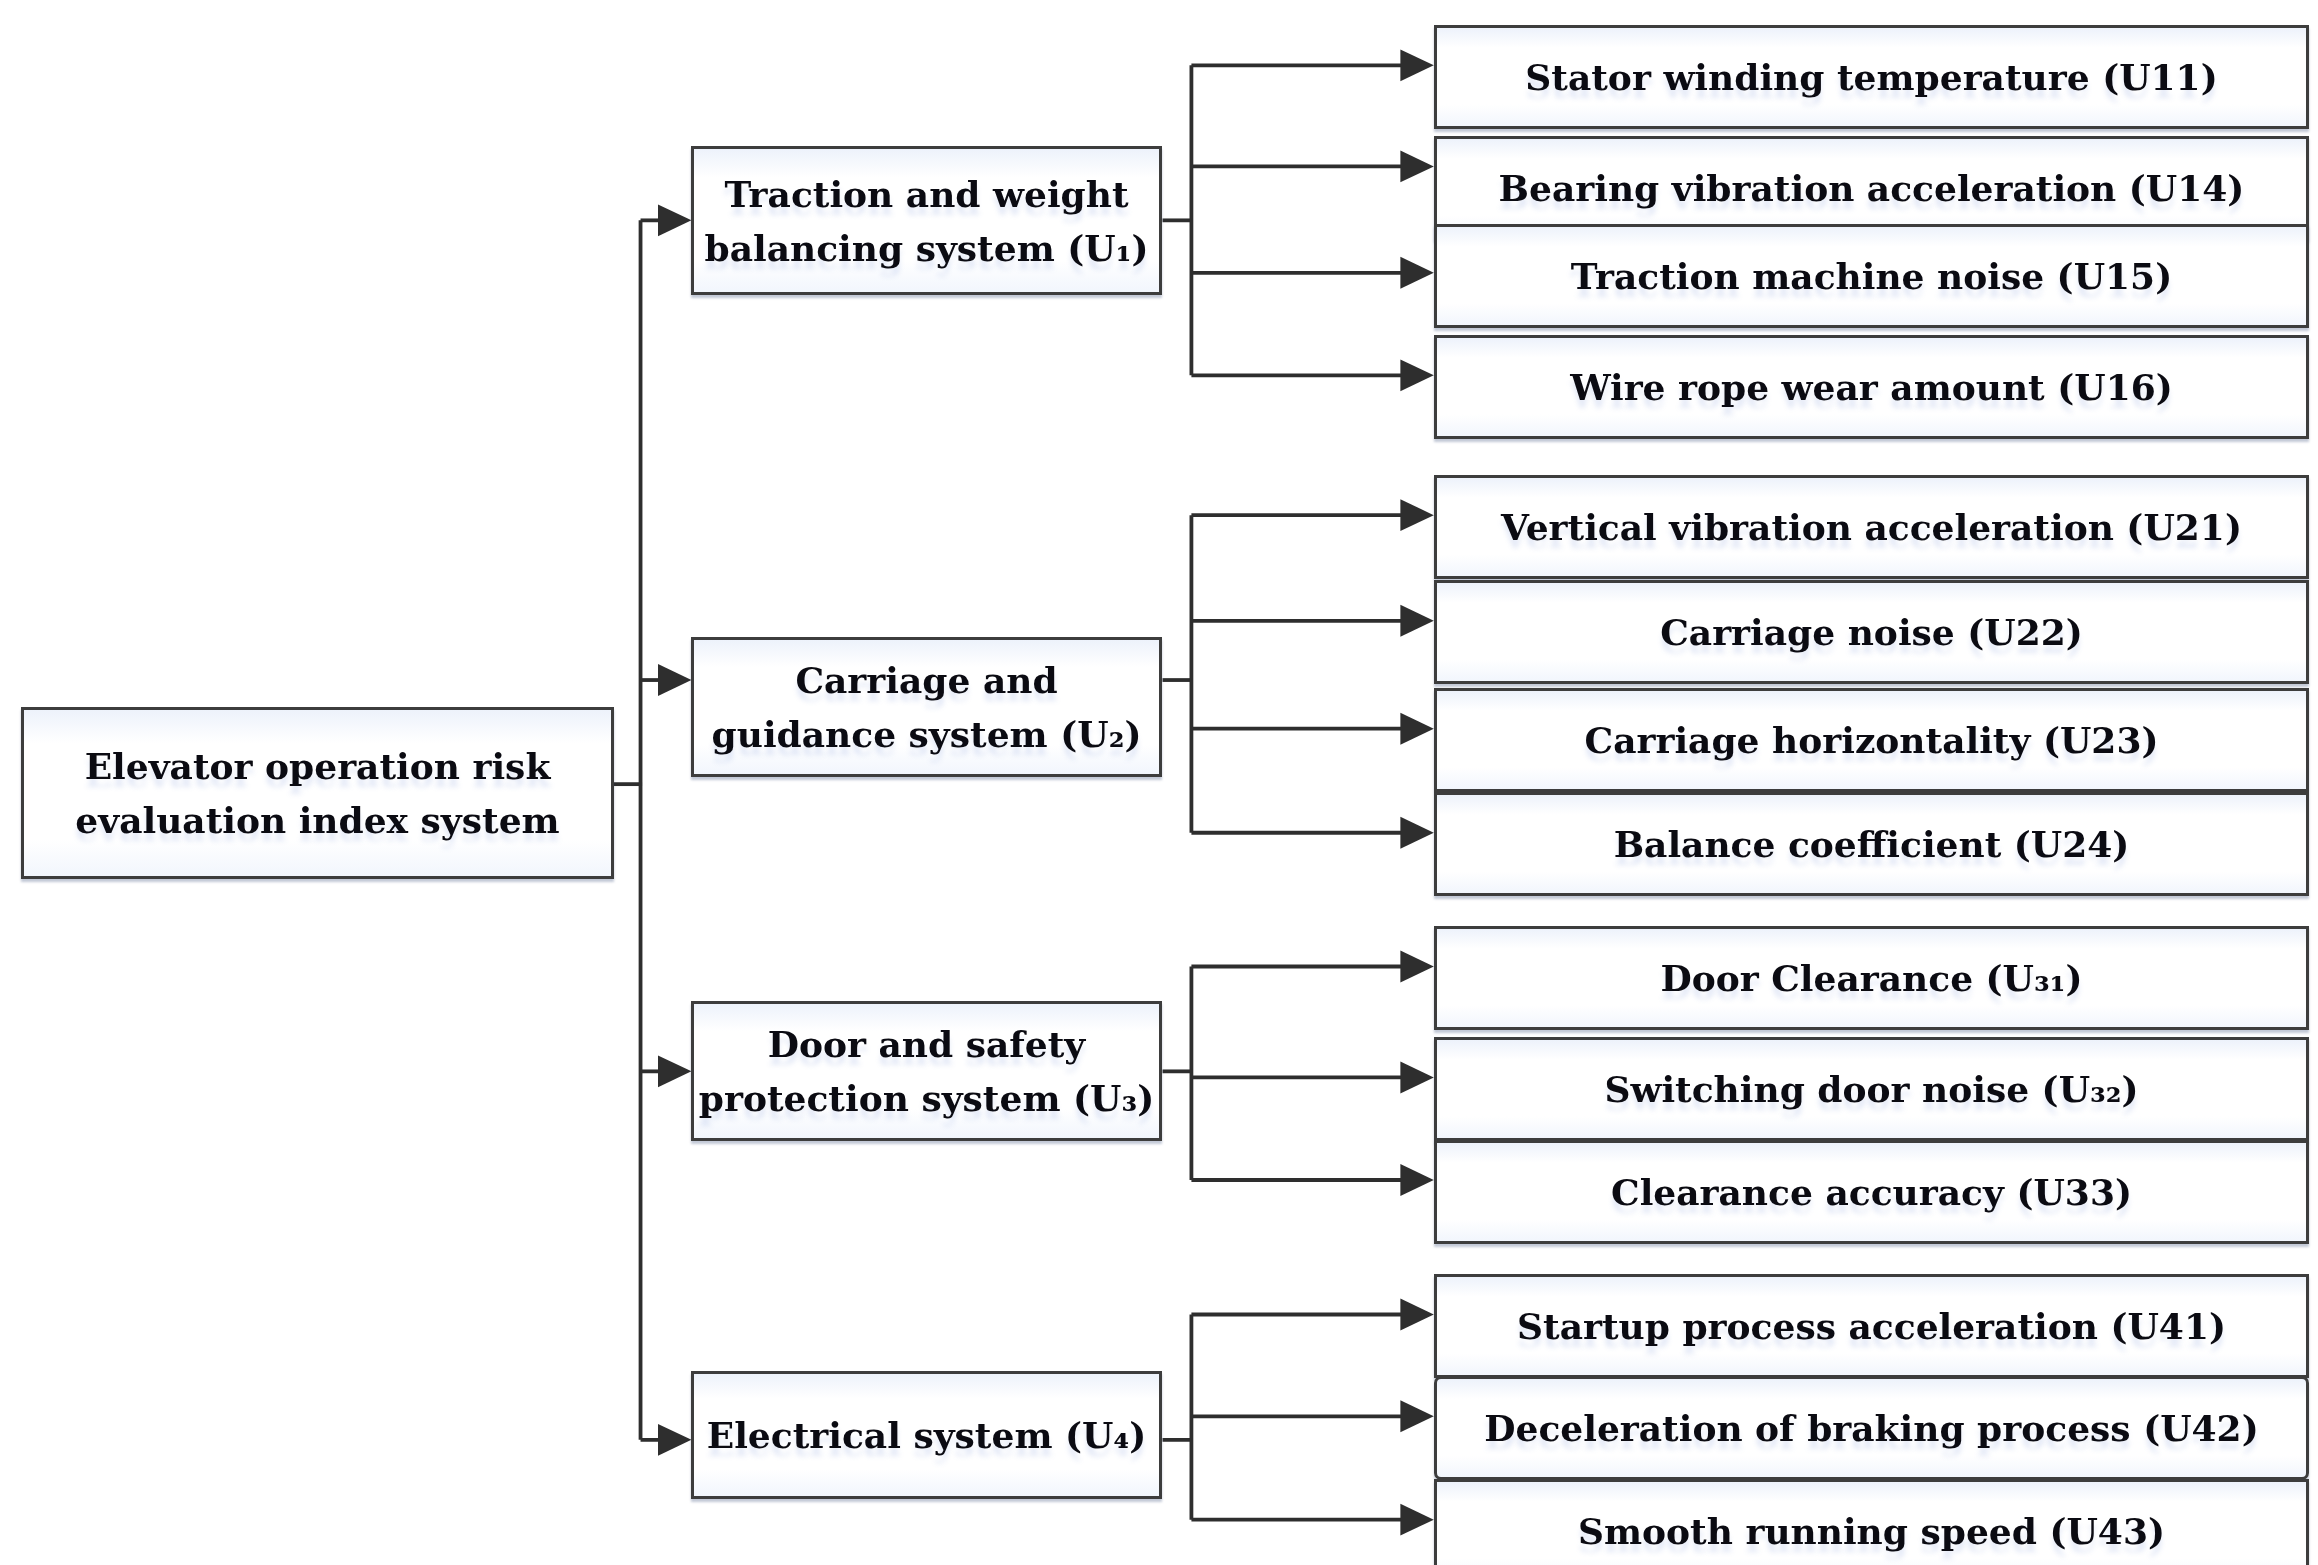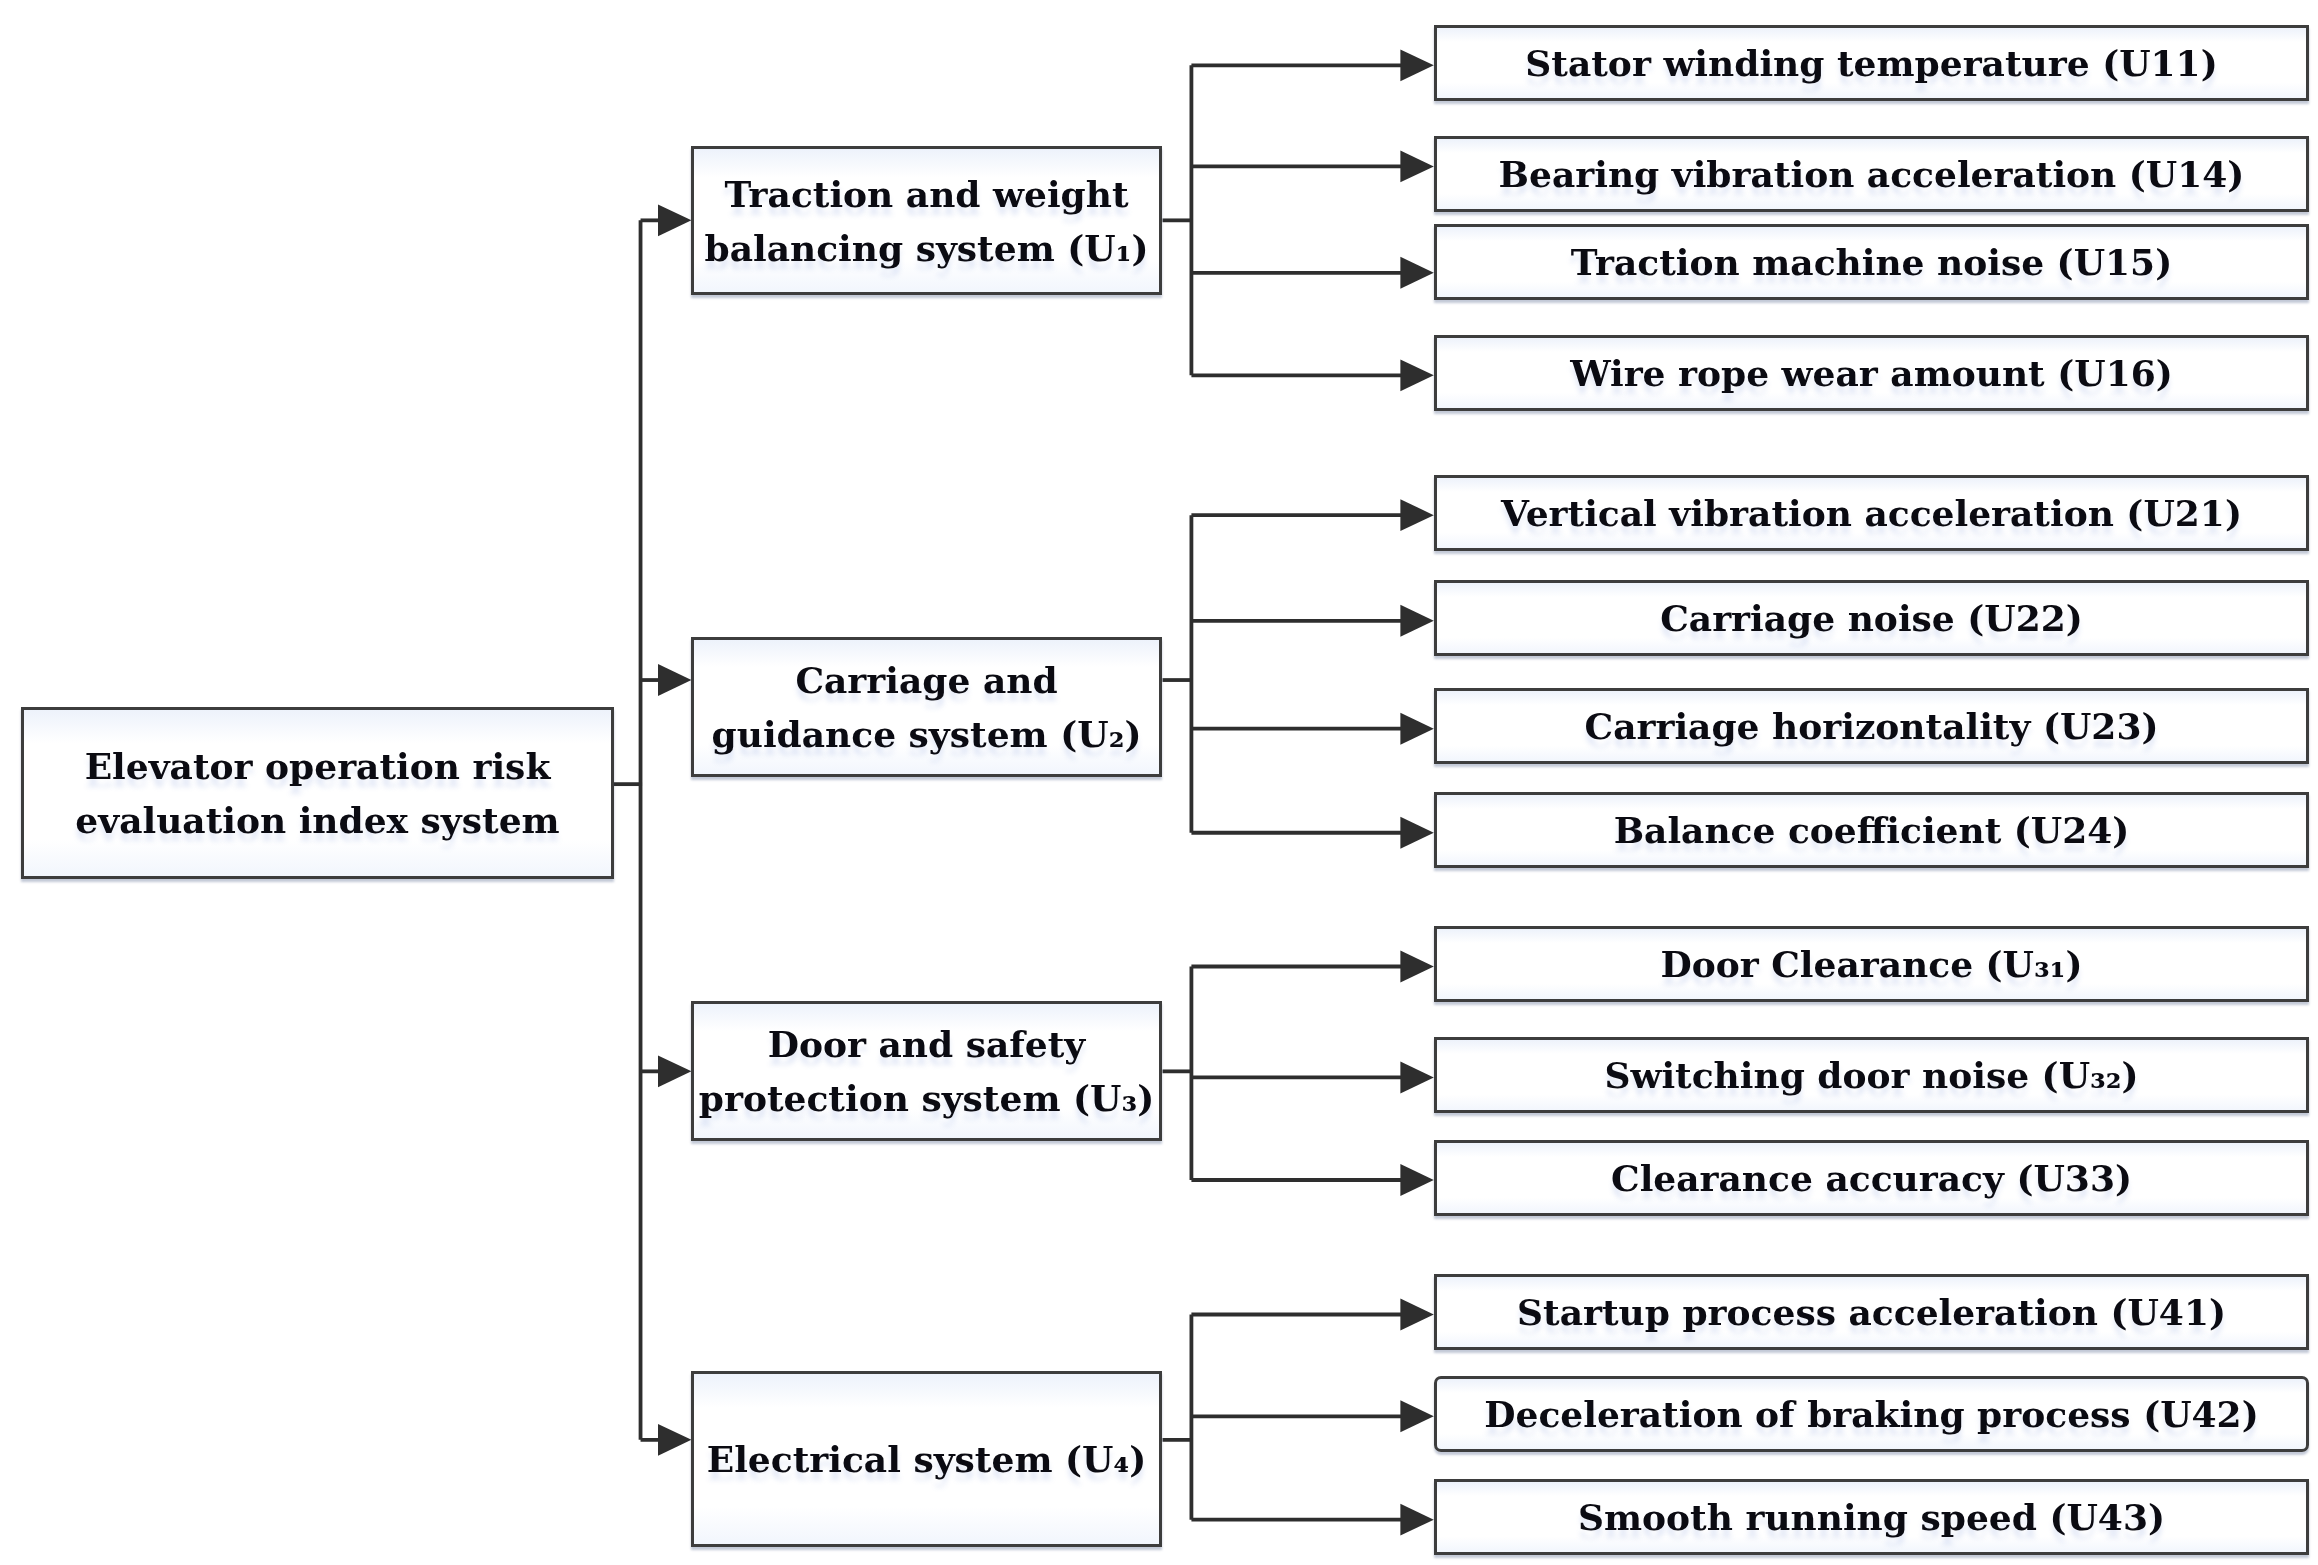--- a/index.html
+++ b/index.html
@@ -36,21 +36,21 @@
     font-weight: bold;
     color: #0b0b12;
     font-size: 36px;
     line-height: 1.5;
     white-space: pre-line;
     text-shadow: 0 7.6px 5.3px rgba(110, 140, 210, 0.18);
   }
   .leaf {
     left: 1434px;
     width: 875px;
-    height: 76px;
+    height: 104px;
   }
   .group-box {
     left: 691px;
     width: 471px;
   }
 </style>
 </head>
 <body>
 
 <div id="canvas">
@@ -132,21 +132,21 @@
 
   <div class="node" style="left:21px; top:707px; width:593px; height:172px;">Elevator operation risk
 evaluation index system</div>
 
   <div class="node group-box" style="top:146px; height:149px;">Traction and weight
 balancing system (U₁)</div>
   <div class="node group-box" style="top:637px; height:140px;">Carriage and
 guidance system (U₂)</div>
   <div class="node group-box" style="top:1001px; height:140px;">Door and safety
 protection system (U₃)</div>
-  <div class="node group-box" style="top:1371px; height:176px;">Electrical system (U₄)</div>
+  <div class="node group-box" style="top:1371px; height:128px;">Electrical system (U₄)</div>
 
   <div class="node leaf" style="top:25px;">Stator winding temperature (U11)</div>
   <div class="node leaf" style="top:136px;">Bearing vibration acceleration (U14)</div>
   <div class="node leaf" style="top:224px;">Traction machine noise (U15)</div>
   <div class="node leaf" style="top:335px;">Wire rope wear amount (U16)</div>
 
   <div class="node leaf" style="top:475px;">Vertical vibration acceleration (U21)</div>
   <div class="node leaf" style="top:580px;">Carriage noise (U22)</div>
   <div class="node leaf" style="top:688px;">Carriage horizontality (U23)</div>
   <div class="node leaf" style="top:792px;">Balance coefficient (U24)</div>

